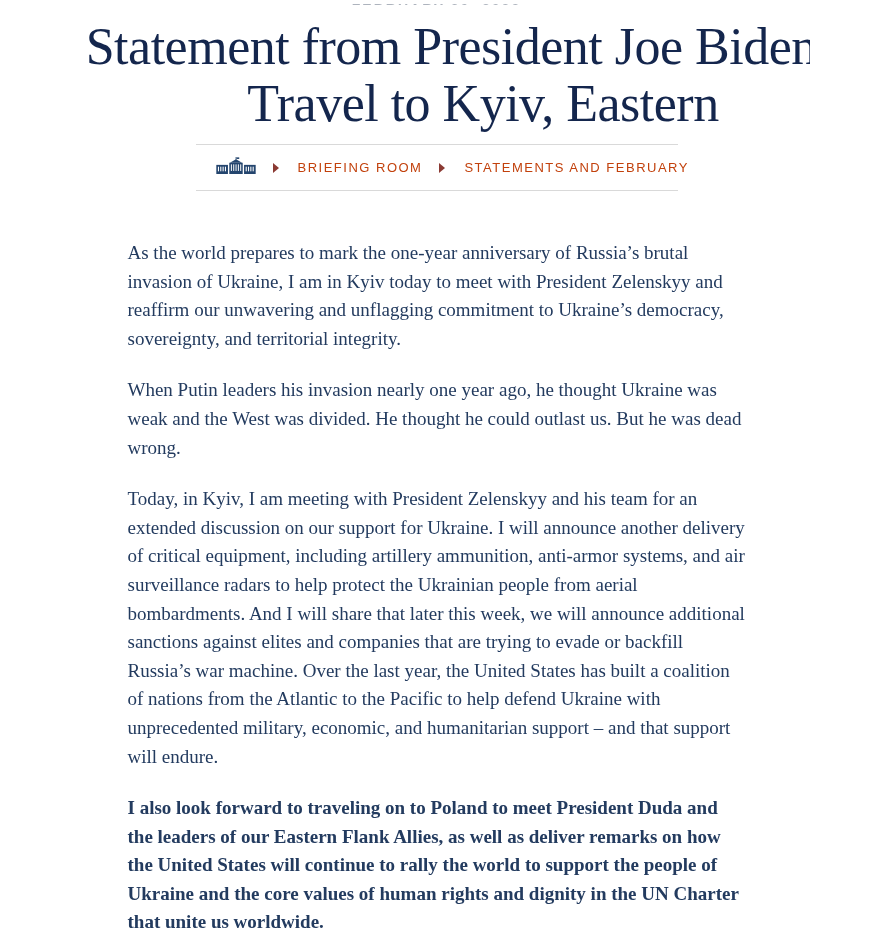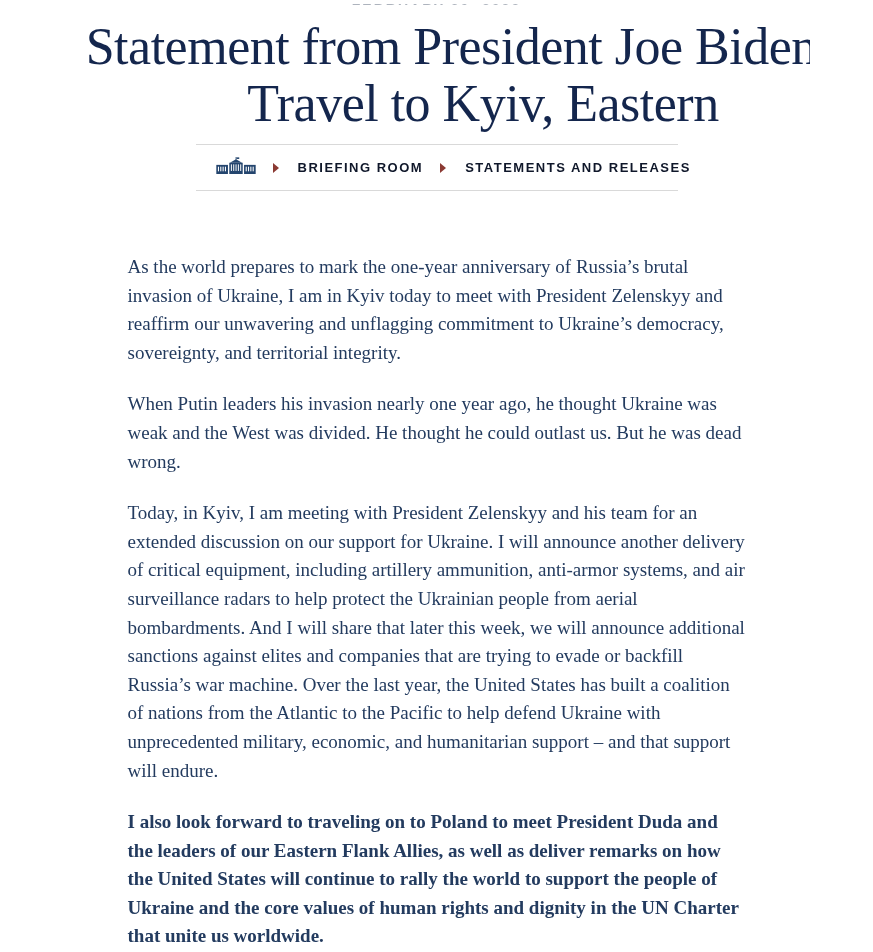--- a/index.html
+++ b/index.html
@@ -59,31 +59,31 @@
     width: 0; height: 0;
     border-left: 6px solid #8b3a33;
     border-top: 5px solid transparent;
     border-bottom: 5px solid transparent;
     margin: 0 19px 0 17px;
     flex: 0 0 auto;
   }
   .crumb-link {
     font-family: "Liberation Sans", sans-serif;
     font-size: 13px;
-    font-weight: 700;
+    font-weight: 400;
     letter-spacing: 1.5px;
-    color: #0f172a;
+    color: #c2410c;
     text-decoration: none;
     white-space: nowrap;
     cursor: pointer;
   }
   
   .article {
     width: 618px;
-    margin: 62px auto 0;
+    margin: 48px auto 0;
   }
   .article p {
     font-family: "Liberation Serif", serif;
     font-size: 19px;
     line-height: 28.6px;
     color: #233b5f;
     margin: 0 0 23px 0;
     text-align: left;
   }
   .article p:last-child { margin-bottom: 0; font-weight: bold; }
@@ -128,21 +128,21 @@
             <rect x="35.4" y="10.8" width="1.2" height="5.2"></rect>
             <rect x="38.0" y="10.8" width="1.2" height="5.2"></rect>
             <rect x="40.6" y="10.8" width="1.2" height="5.2"></rect>
           </g>
         </svg>
       </span>
     </a>
     <span class="caret"></span>
     <a class="crumb-link">BRIEFING ROOM</a>
     <span class="caret"></span>
-    <a class="crumb-link">STATEMENTS AND RELEASES</a>
+    <a class="crumb-link">STATEMENTS AND FEBRUARY</a>
   </nav>
 
   <article class="article">
     <p>As the world prepares to mark the one-year anniversary of Russia’s brutal invasion of Ukraine, I am in Kyiv today to meet with President Zelenskyy and reaffirm our unwavering and unflagging commitment to Ukraine’s democracy, sovereignty, and territorial integrity.</p>
     <p>When Putin leaders his invasion nearly one year ago, he thought Ukraine was weak and the West was divided. He thought he could outlast us. But he was dead wrong.</p>
     <p>Today, in Kyiv, I am meeting with President Zelenskyy and his team for an extended discussion on our support for Ukraine. I will announce another delivery of critical equipment, including artillery ammunition, anti-armor systems, and air surveillance radars to help protect the Ukrainian people from aerial bombardments. And I will share that later this week, we will announce additional sanctions against elites and companies that are trying to evade or backfill Russia’s war machine. Over the last year, the United States has built a coalition of nations from the Atlantic to the Pacific to help defend Ukraine with unprecedented military, economic, and humanitarian support – and that support will endure.</p>
     <p>I also look forward to traveling on to Poland to meet President Duda and the leaders of our Eastern Flank Allies, as well as deliver remarks on how the United States will continue to rally the world to support the people of Ukraine and the core values of human rights and dignity in the UN Charter that unite us worldwide.</p>
   </article>
 
 </div>

